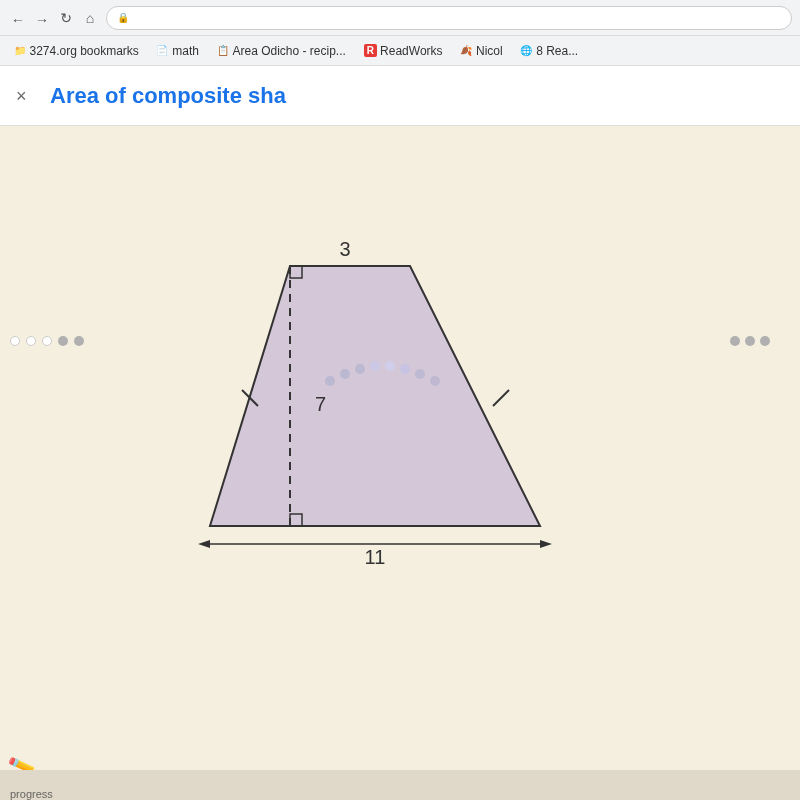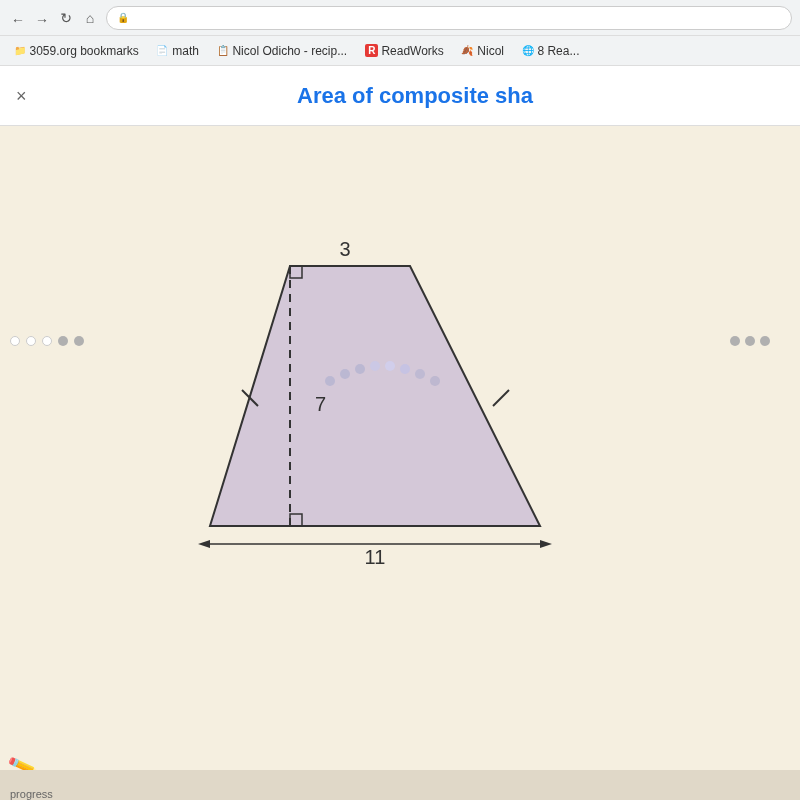--- a/index.html
+++ b/index.html
@@ -106,21 +106,20 @@
       top: 50%;
       transform: translateY(-50%);
       font-size: 18px;
       color: #666;
       cursor: pointer;
       background: none;
       border: none;
     }
     .page-title {
       flex: 1;
-      text-align: center;
       font-size: 22px;
       font-weight: bold;
       color: #1a73e8;
       margin-left: 30px;
     }
 
     
     .diagram-container {
       width: 100%;
       height: 540px;
@@ -206,29 +205,29 @@
     <button class="nav-btn">⌂</button>
   </div>
   <div class="address-bar">
     <span class="lock-icon">🔒</span>
   </div>
 </div>
 
 <div class="bookmarks-bar">
   <div class="bookmark-item">
     <span class="bookmark-icon">📁</span>
-    <span>3059.org bookmarks</span>
+    <span>3274.org bookmarks</span>
   </div>
   <div class="bookmark-item">
     <span class="bookmark-icon">📄</span>
     <span>math</span>
   </div>
   <div class="bookmark-item">
     <span class="bookmark-icon">📋</span>
-    <span>Nicol Odicho - recip...</span>
+    <span>Area Odicho - recip...</span>
   </div>
   <div class="bookmark-item">
     <span class="bookmark-icon" style="background:#e53935;color:white;padding:1px 3px;border-radius:2px;font-weight:bold;font-size:10px;">R</span>
     <span>ReadWorks</span>
   </div>
   <div class="bookmark-item">
     <span class="bookmark-icon">🍂</span>
     <span>Nicol</span>
   </div>
   <div class="bookmark-item">

